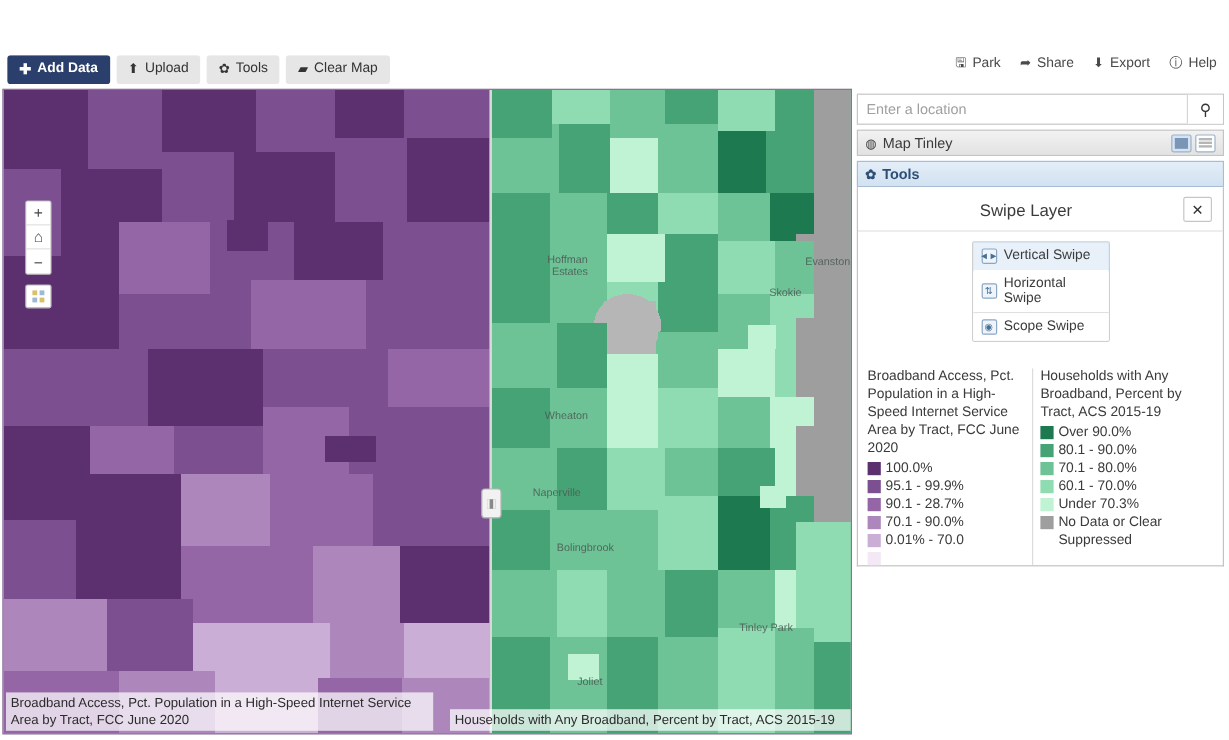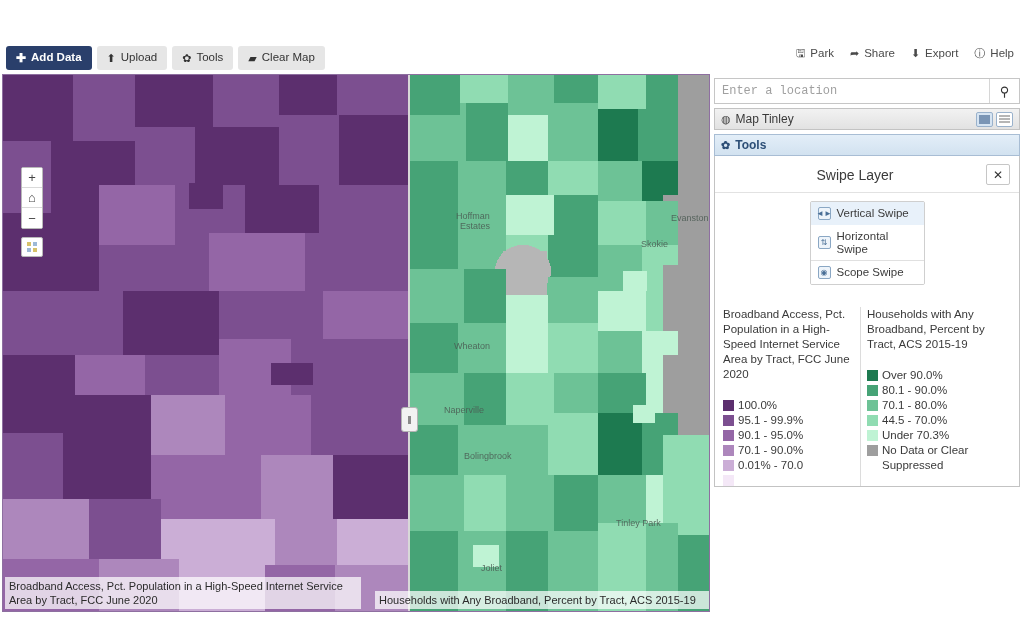--- a/index.html
+++ b/index.html
@@ -95,21 +95,21 @@
   .cap-right { left: 372px; width: 334px; }
 
   
   .side { position: absolute; left: 714px; top: 78px; width: 306px; }
 
   .search {
     display: flex; height: 26px; border: 1px solid #c6c6c6; background: #fff;
   }
   .search input {
     flex: 1; border: none; outline: none; padding: 0 7px;
-    font-size: 12px; color: #333; font-family: Liberation Mono, monospace;
+    font-size: 12px; color: #333; font-family: Liberation Sans, sans-serif;
     background: transparent;
   }
   .search input::placeholder { color: #a0a0a0; }
   .search .go {
     width: 30px; border-left: 1px solid #d6d6d6; background: #fff;
     display: flex; align-items: center; justify-content: center;
     font-size: 13px; color: #333; cursor: pointer;
   }
 
   .bar {
@@ -164,21 +164,21 @@
     background: #eef4fa; border-radius: 2px; color: #4a6f96;
     display: flex; align-items: center; justify-content: center;
     font-size: 8px; line-height: 1;
   }
 
   
   .legends { display: flex; margin-top: 12px; padding: 0 2px; }
   .leg { width: 143px; padding: 0 6px; }
   .leg + .leg { border-left: 1px solid #dcdcdc; }
   .leg-title { font-size: 11.5px; line-height: 15px; color: #3a3a3a; }
-  .leg-items { margin-top: 16px; }
+  .leg-items { margin-top: 1px; }
   .leg-row { display: flex; align-items: flex-start; gap: 4px; font-size: 11.5px; line-height: 15px; color: #3a3a3a; }
   .sw { width: 11px; height: 11px; flex: none; margin-top: 2px; }
 </style>
 </head>
 <body>
 
 <div id="app">
 
 
   <div class="toolbar">
@@ -460,21 +460,21 @@
             <div class="leg-row">
               <span class="sw" style="background:#5c2f6e"></span>
               <span>100.0%</span>
             </div>
             <div class="leg-row">
               <span class="sw" style="background:#7c4f90"></span>
               <span>95.1 - 99.9%</span>
             </div>
             <div class="leg-row">
               <span class="sw" style="background:#9466a6"></span>
-              <span>90.1 - 95.0%</span>
+              <span>90.1 - 28.7%</span>
             </div>
             <div class="leg-row">
               <span class="sw" style="background:#ad87bc"></span>
               <span>70.1 - 90.0%</span>
             </div>
             <div class="leg-row">
               <span class="sw" style="background:#cbaed6"></span>
               <span>0.01% - 70.0</span>
             </div>
             <div class="leg-row">
@@ -493,21 +493,21 @@
             <div class="leg-row">
               <span class="sw" style="background:#46a376"></span>
               <span>80.1 - 90.0%</span>
             </div>
             <div class="leg-row">
               <span class="sw" style="background:#6dc296"></span>
               <span>70.1 - 80.0%</span>
             </div>
             <div class="leg-row">
               <span class="sw" style="background:#90dcb2"></span>
-              <span>44.5 - 70.0%</span>
+              <span>60.1 - 70.0%</span>
             </div>
             <div class="leg-row">
               <span class="sw" style="background:#bff3d4"></span>
               <span>Under 70.3%</span>
             </div>
             <div class="leg-row">
               <span class="sw" style="background:#9e9e9e"></span>
               <span>No Data or Clear Suppressed</span>
             </div>
           </div>

